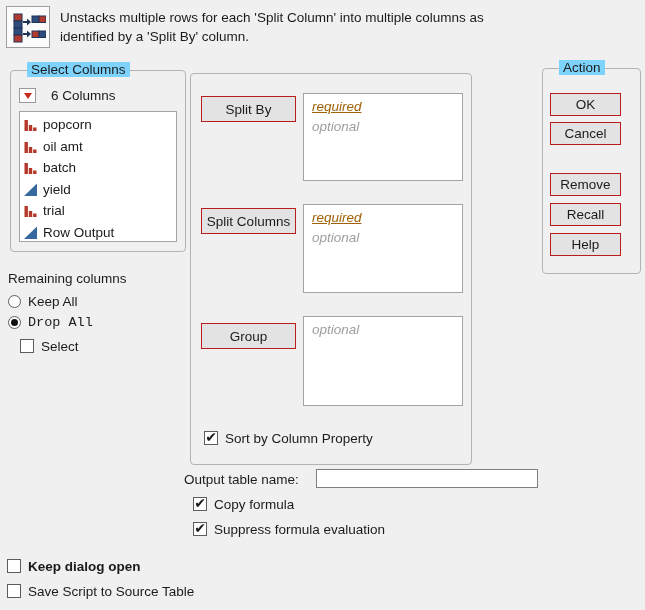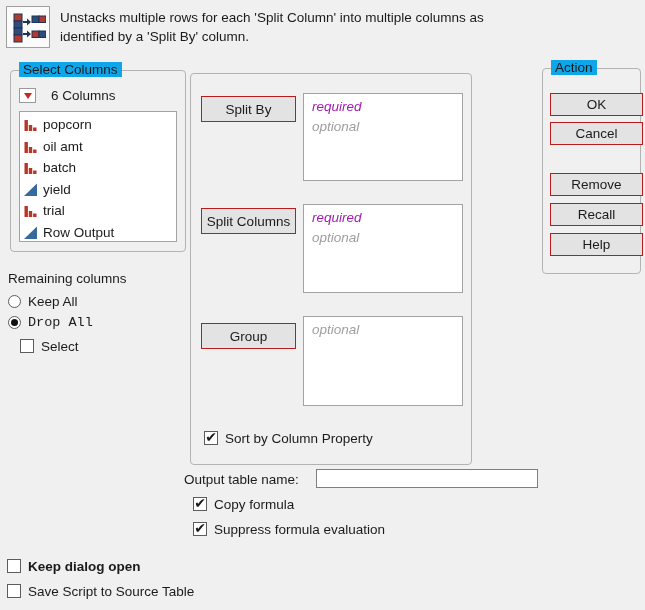--- a/index.html
+++ b/index.html
@@ -16,21 +16,21 @@
   .app-icon-box{
     position:absolute;left:6px;top:6px;width:42px;height:40px;
     background:#fbfbfb;border:1px solid #9f9f9f;
     display:flex;align-items:center;justify-content:center;
   }
   .description{position:absolute;left:60px;top:9px;line-height:18.5px;width:545px;}
 
   
   .groupbox{position:absolute;border:1px solid #b3b3b3;border-radius:4px;}
   .gb-title{
-    position:absolute;top:-9px;left:8px;background:#0ea5e9;
+    position:absolute;top:-9px;left:16px;background:#7dd3fc;
     padding:0 4px;white-space:nowrap;
   }
 
   
   .select-columns{left:10px;top:70px;width:174px;height:180px;}
   .cols-dropdown{position:absolute;left:8px;top:17px;display:flex;align-items:flex-end;gap:15px;cursor:default;}
   .disclosure{
     width:17px;height:15px;background:#fff;border:1px solid #999;
     display:inline-flex;align-items:center;justify-content:center;box-sizing:border-box;
   }
@@ -52,26 +52,26 @@
 
   
   .cast-group{left:190px;top:73px;width:280px;height:390px;}
   .btn{
     position:absolute;background:#e3e3e3;border:1px solid #b91c1c;box-sizing:border-box;
     display:flex;align-items:center;justify-content:center;cursor:default;white-space:nowrap;
   }
   .cast-btn{left:10px;width:95px;height:26px;}
   .cast-list{position:absolute;left:112px;width:160px;padding:3px 8px;}
   .entry{line-height:20px;font-style:italic;}
-  .entry.required{color:#a21caf;}
+  .entry.required{color:#a16207;text-decoration:underline;}
   .entry.optional{color:#9e9e9e;}
 
   
   .action-group{left:542px;top:68px;width:97px;height:204px;}
-  .action-btn{left:7px;width:93px;height:23px;}
+  .action-btn{left:7px;width:71px;height:23px;}
 
   
   .out-label{position:absolute;left:184px;top:472px;}
   .out-input{
     position:absolute;left:316px;top:469px;width:222px;height:19px;
     border:1px solid #7f7f7f;background:#fff;box-sizing:border-box;
     font-family:inherit;font-size:13px;padding:0 3px;outline:none;
   }
   label,span,div{cursor:default;}
 </style>

